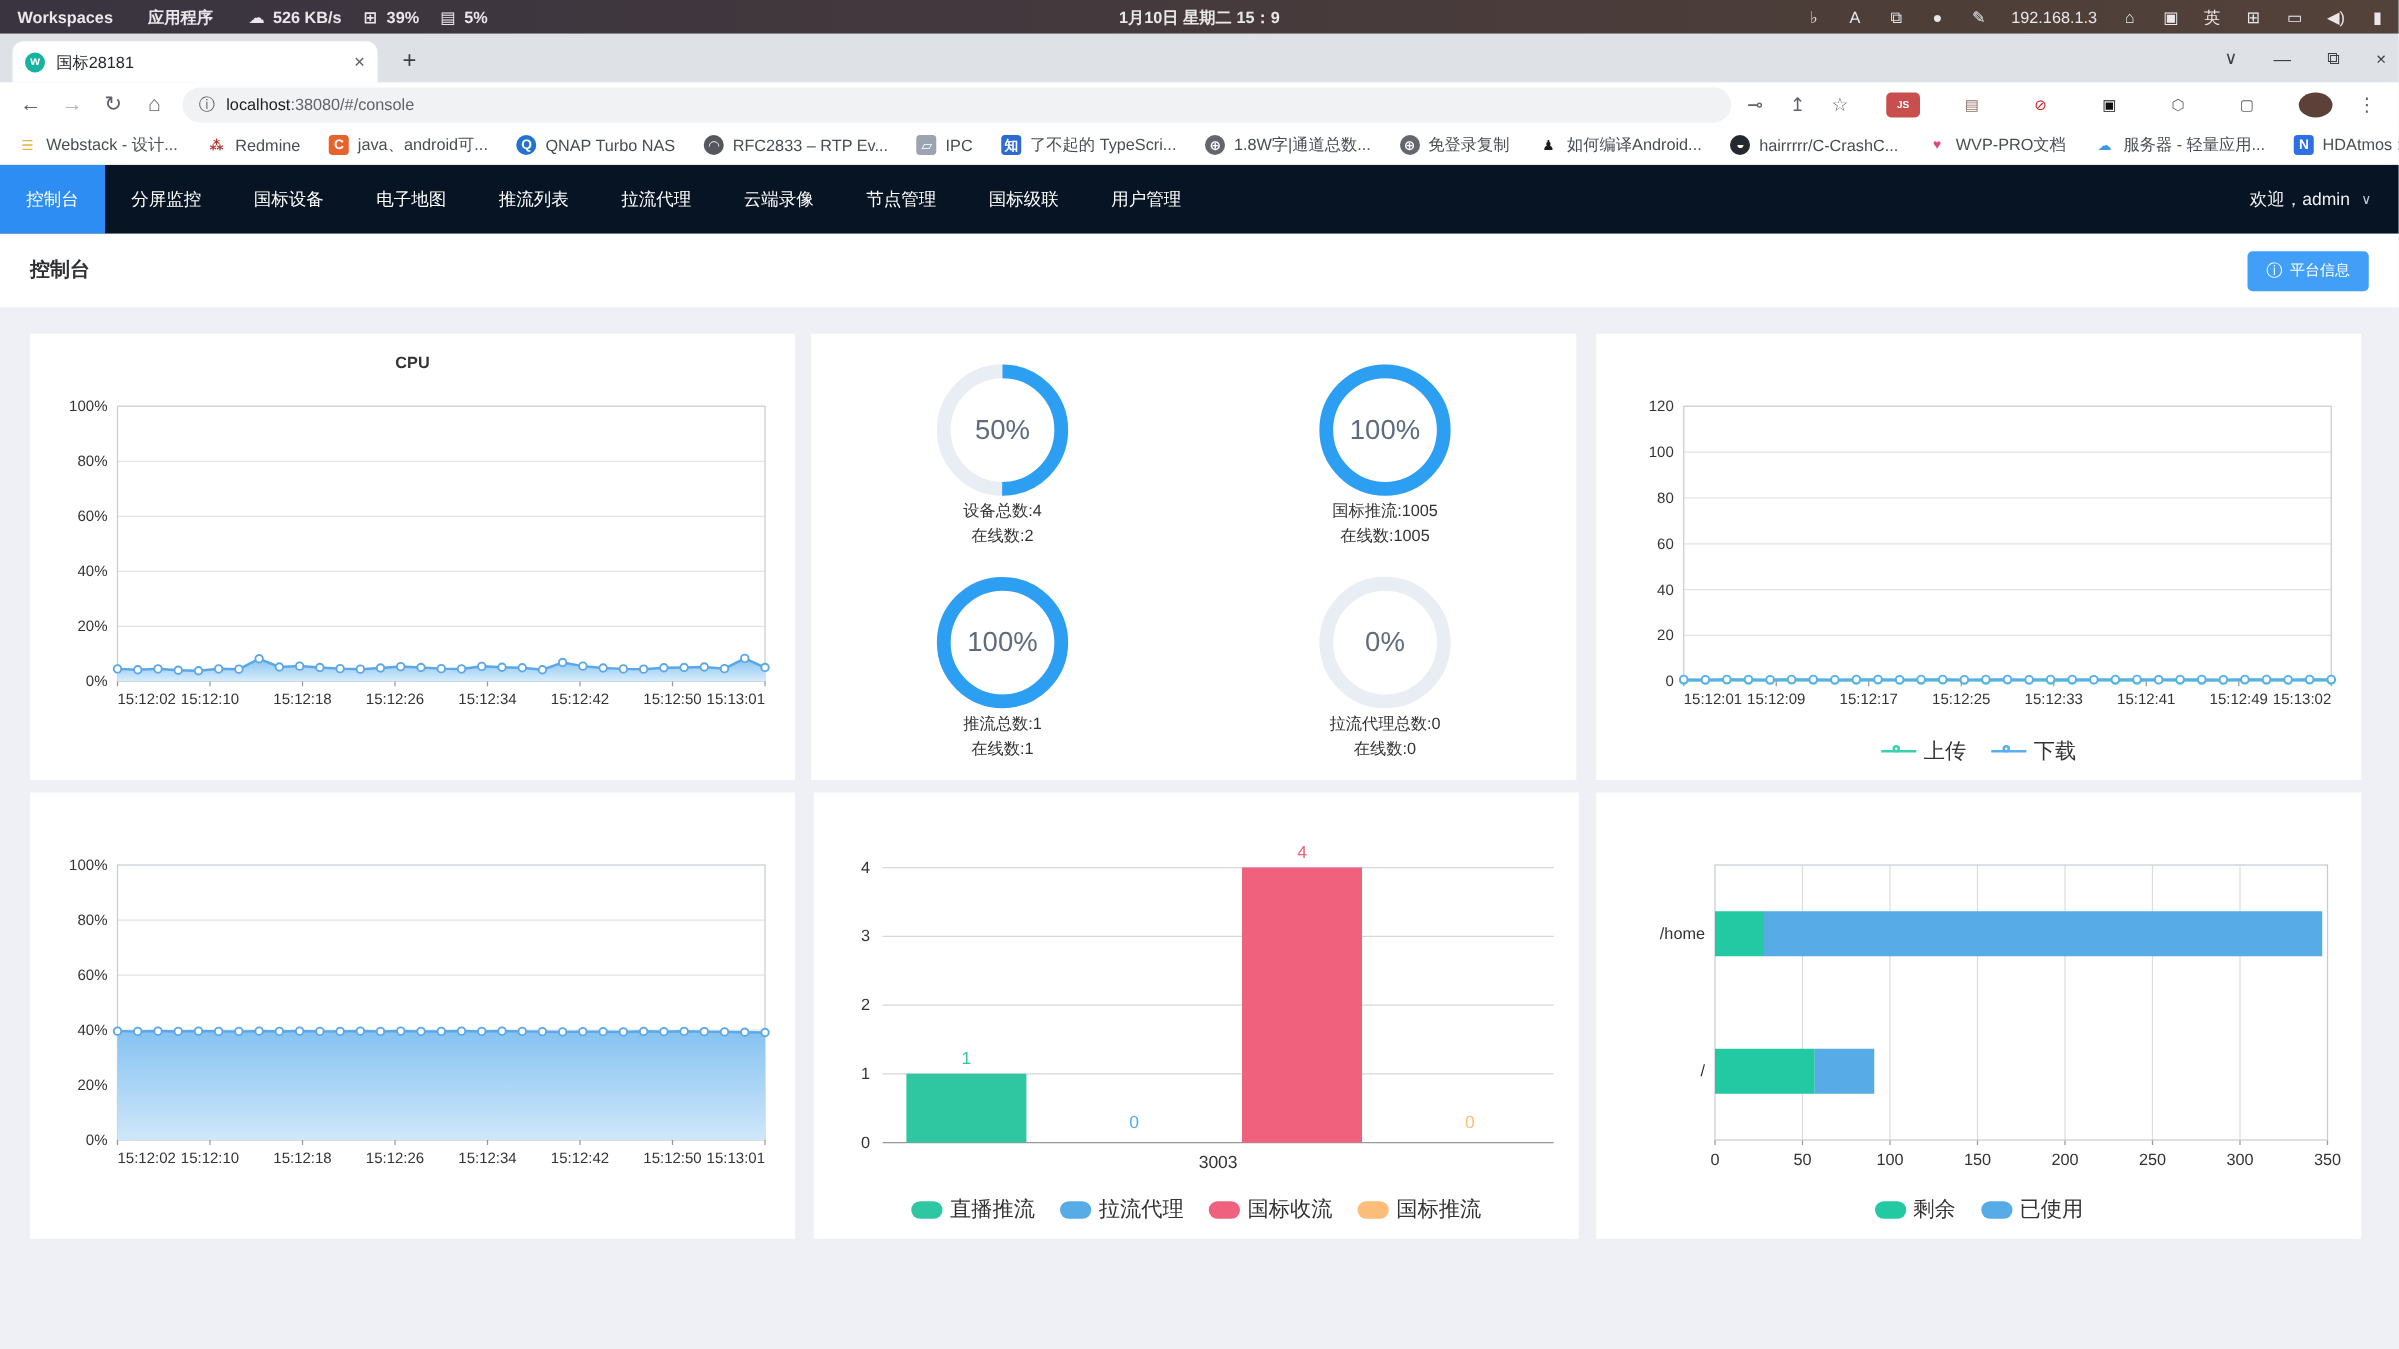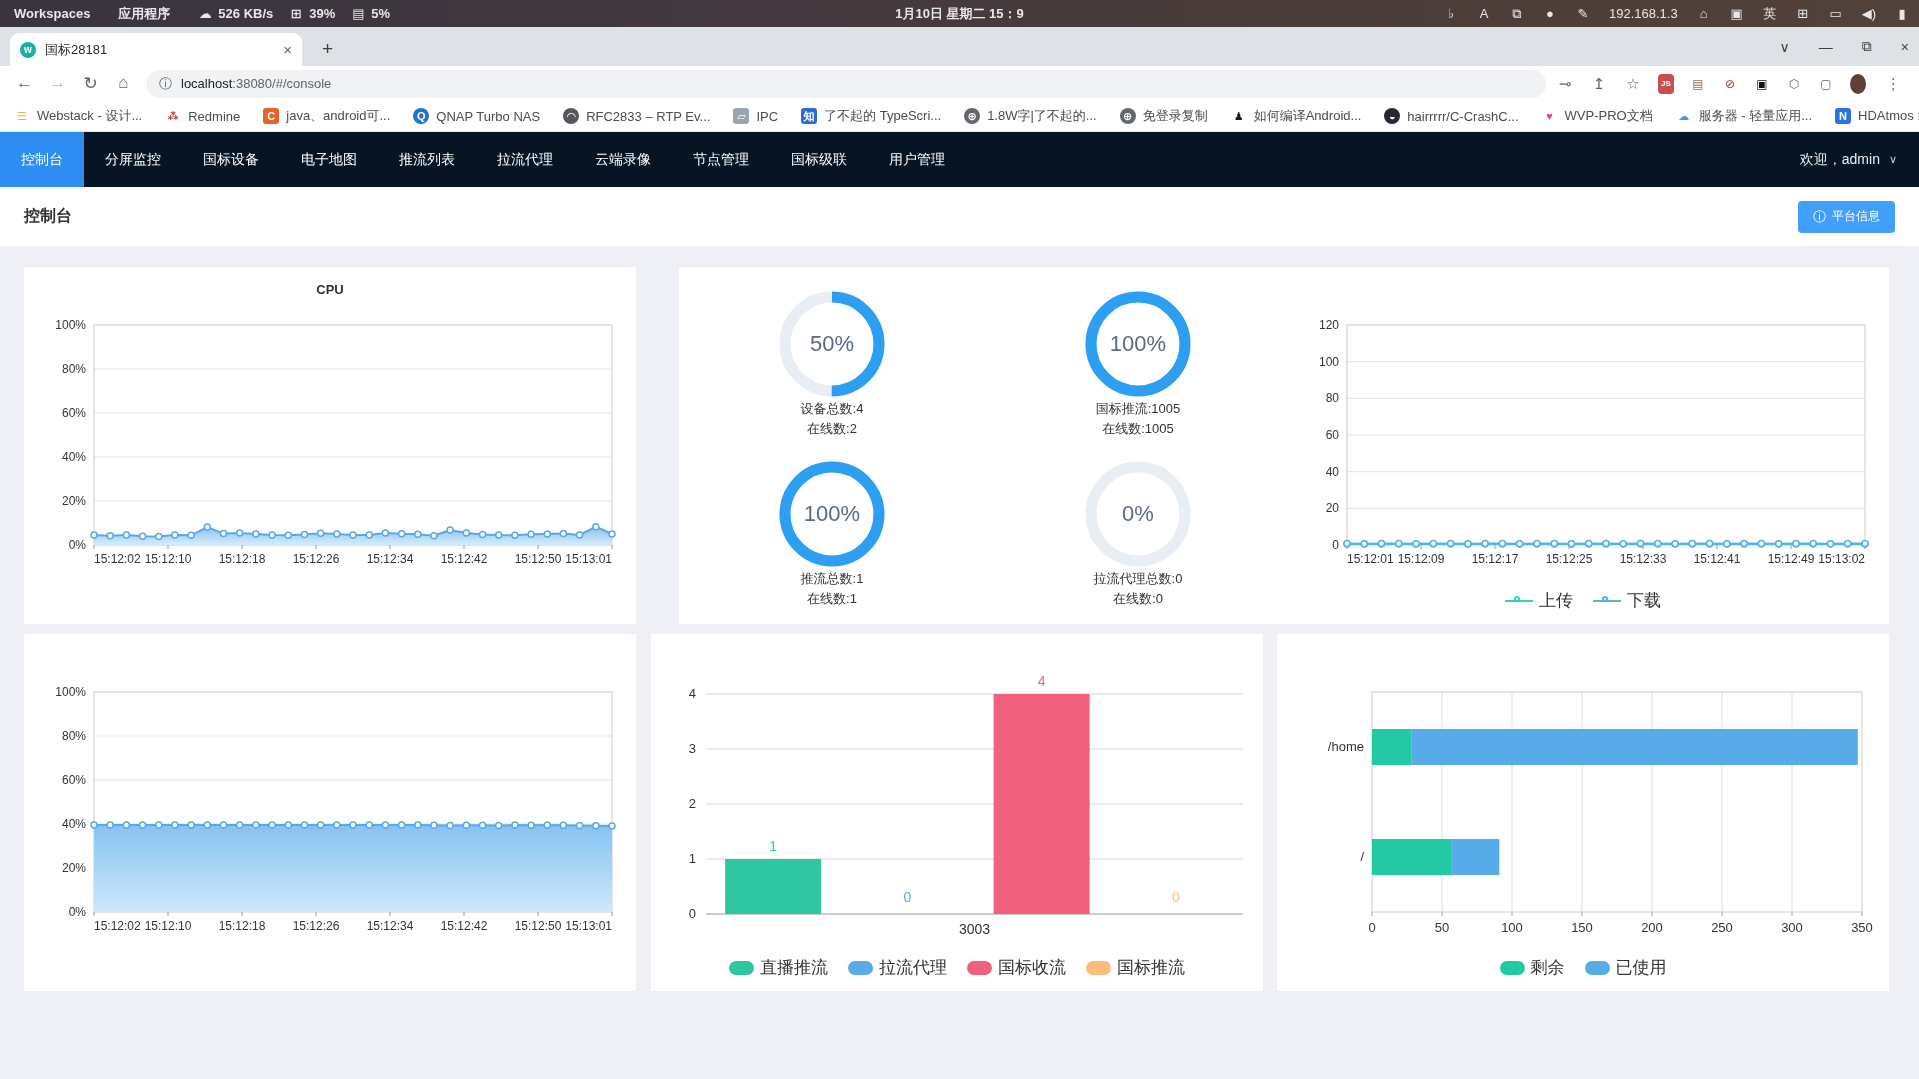--- a/index.html
+++ b/index.html
@@ -33,22 +33,22 @@
 
   #addrbar { position:absolute; top:66px; left:0; width:1919px; height:35px; background:#fff;
     display:flex; align-items:center; padding:0 8px; }
   .nav-ic { width:33px; text-align:center; color:#5f6368; font-size:17px; flex:none; }
   .nav-ic.disabled { color:#b6b9be; }
   .urlpill { height:28px; background:#f0f2f4; border-radius:14px; flex:1 1 auto; margin:0 10px 0 6px;
     display:flex; align-items:center; gap:9px; padding:0 13px; font-size:13px; color:#5f6368; }
   .url-host { color:#202124; }
   .addr-actions { display:flex; align-items:center; gap:16px; padding-right:6px; color:#5f6368; }
   .addr-actions .act { font-size:15px; min-width:18px; text-align:center; }
-  .ext { width:16px; height:20px; border-radius:4px; display:flex; align-items:center;
-    justify-content:center; font-size:12px; }
+  .ext { width:27px; height:20px; border-radius:4px; display:flex; align-items:center;
+    justify-content:center; font-size:12px;margin-left:12px; }
   .ext.round { border-radius:50%; }
   .ext.js { font-size:8px; font-weight:bold; }
   .kebab { font-size:15px; color:#5f6368; padding:0 4px; }
 
   #bookmarksbar { position:absolute; top:101px; left:0; width:1919px; height:31px; background:#fff;
     border-bottom:1px solid #e7e9ec; display:flex; align-items:center; gap:23px; padding:0 14px;
     font-size:13px; color:#474d54; overflow:hidden; }
   .bm { display:flex; align-items:center; gap:7px; white-space:nowrap; flex:none; }
   .bm-ic { width:16px; height:16px; border-radius:3px; display:flex; align-items:center;
     justify-content:center; font-size:11px; font-weight:bold; flex:none; }
@@ -69,21 +69,21 @@
   .page-title { font-size:16px; font-weight:bold; color:#303133; }
   .btn-platform { margin-left:auto; height:32px; background:#419ff7; color:#fff; border:none;
     border-radius:4px; font-size:12px; padding:0 15px; display:flex; align-items:center; gap:6px;
     font-family:inherit; cursor:pointer; }
   .btn-platform .i { font-size:13px; }
 
   
   #content { position:absolute; top:246px; left:0; width:1919px; height:833px; background:#eef0f5; }
   .card { position:absolute; width:612px; height:357px; background:#fff; }
   .pos-a { left:24px;   top:21px; }
-  .pos-b { left:679px;  top:21px; }
+  .pos-b { left:649px;  top:21px; }
   .pos-c { left:1277px; top:21px; }
   .pos-d { left:24px;   top:388px; }
   .pos-e { left:651px;  top:388px; }
   .pos-f { left:1277px; top:388px; }
   .c-title { text-align:center; font-size:13px; font-weight:bold; color:#333; padding-top:15px;
     height:36px; }
   svg.chart { position:absolute; top:36px; left:0; }
   .legend { position:absolute; bottom:12px; left:0; width:100%; display:flex; justify-content:center;
     align-items:center; gap:20px; font-size:17px; color:#333; }
   .leg-item { display:flex; align-items:center; gap:6px; cursor:pointer; }
@@ -204,21 +204,21 @@
       <span class="bm">
         <span class="bm-ic" style="background: rgb(154, 165, 177); color: rgb(255, 255, 255);">▱</span>
         <span>IPC</span>
       </span>
       <span class="bm">
         <span class="bm-ic" style="background: rgb(43, 107, 211); color: rgb(255, 255, 255);">知</span>
         <span>了不起的 TypeScri...</span>
       </span>
       <span class="bm">
         <span class="bm-ic round" style="background: rgb(99, 102, 108); color: rgb(255, 255, 255);">⊕</span>
-        <span>1.8W字|了不起的...</span>
+        <span>1.8W字|通道总数...</span>
       </span>
       <span class="bm">
         <span class="bm-ic round" style="background: rgb(99, 102, 108); color: rgb(255, 255, 255);">⊕</span>
         <span>免登录复制</span>
       </span>
       <span class="bm">
         <span class="bm-ic" style="color: rgb(29, 29, 34);">♟</span>
         <span>如何编译Android...</span>
       </span>
       <span class="bm">

